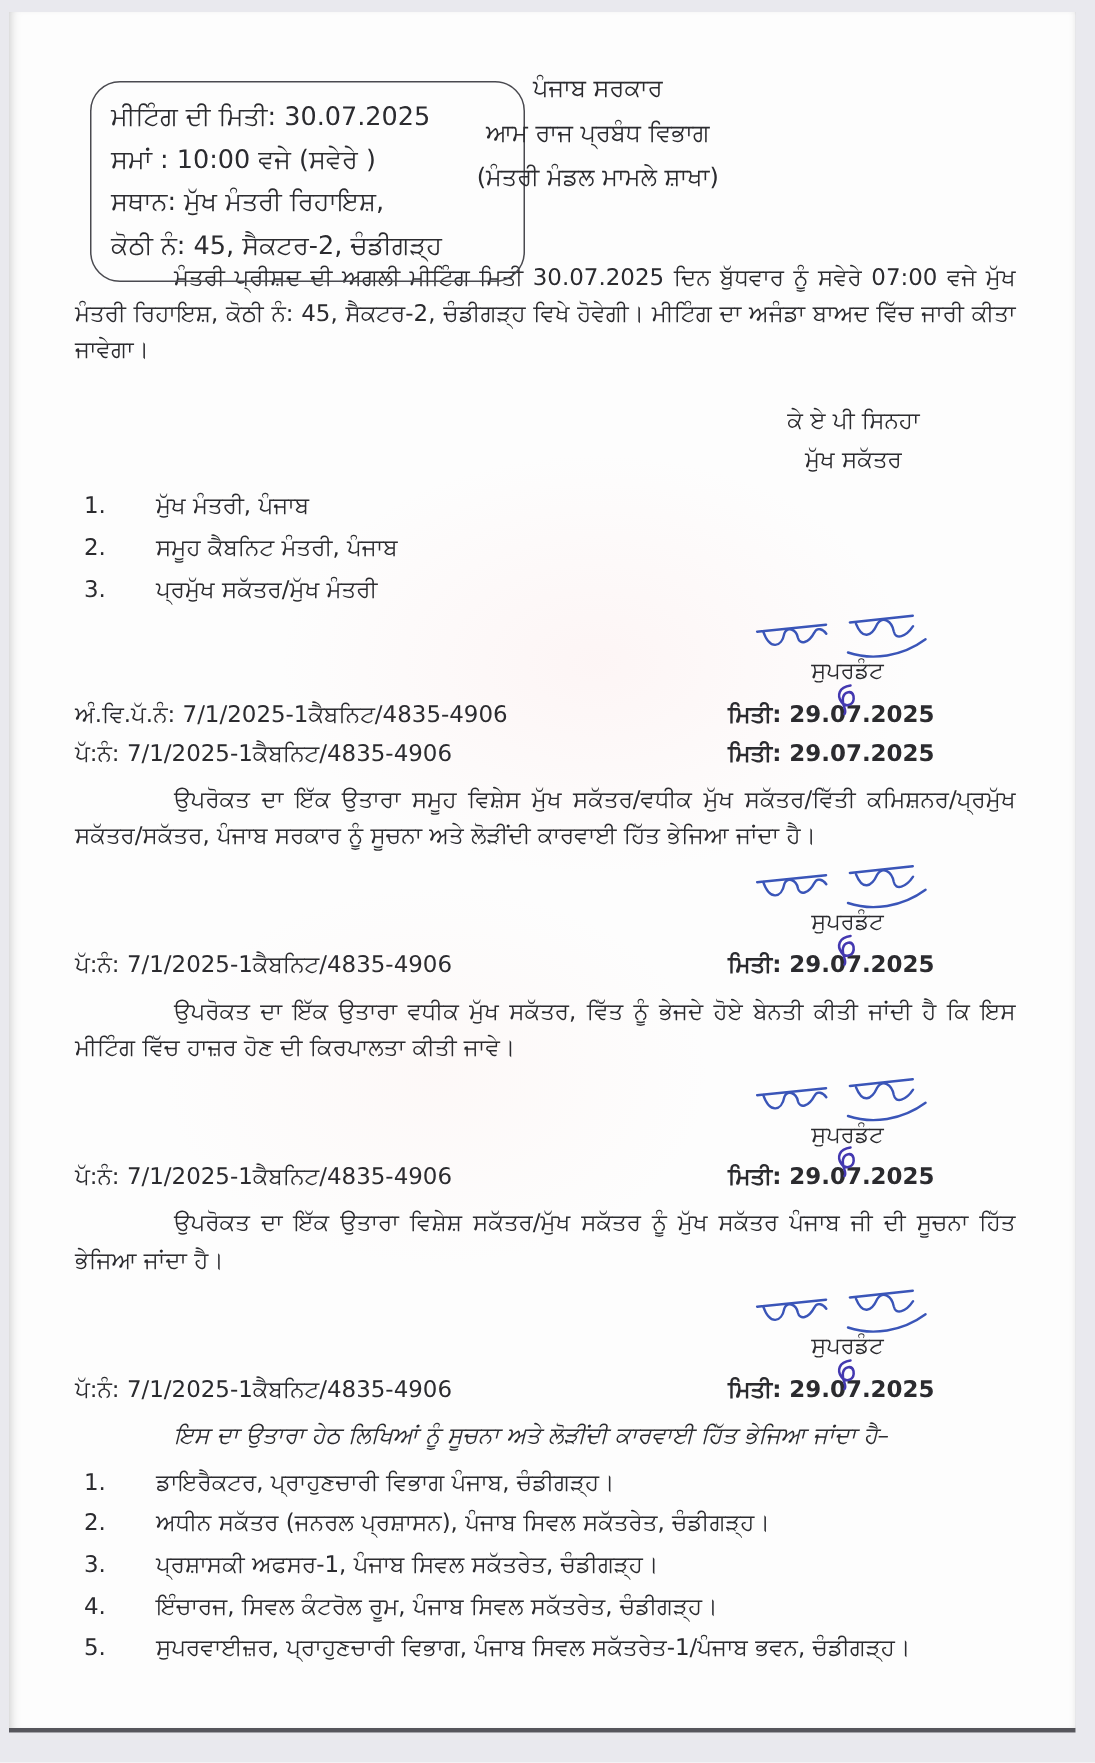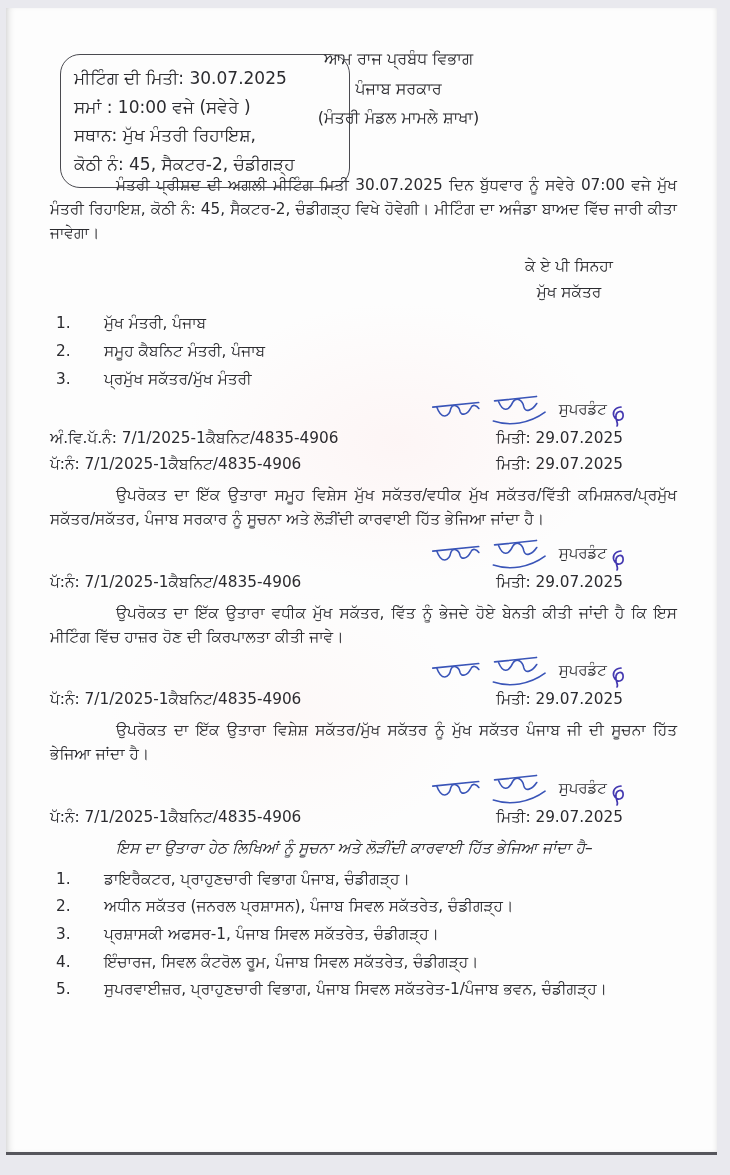--- a/index.html
+++ b/index.html
@@ -30,60 +30,60 @@
   }
   .letterhead{
     position:absolute;left:70px;right:0;top:12px;
     text-align:center;font-size:16px;line-height:1.85;
   }
 
   .para{margin:7px 0;text-indent:66px;text-align:justify;}
   .para.noj{text-align:left;font-style:italic;}
 
   .signatory{
-    width:max-content;margin:8px 64px 6px auto;
+    width:max-content;margin:22px 64px 6px auto;
     text-align:center;line-height:1.7;
   }
 
   .num-list{margin:2px 0 4px 0;}
   .li-row{display:flex;margin:3.5px 0;}
   .li-no{flex:none;width:48px;padding-left:6px;}
   .li-text{flex:1;}
 
   .sig-block{
-    display:flex;flex-direction:row;align-items:center;
+    display:flex;flex-direction:column;align-items:center;
     width:max-content;margin:0 46px 0 auto;line-height:1.25;
     position:relative;z-index:2;
   }
   .sig-svg{width:132px;height:34px;margin-bottom:-5px;transform:rotate(-2deg);}
   .sig-title{font-size:15px;}
   .paraph-svg{width:24px;height:24px;margin-top:-3px;margin-bottom:-16px;}
 
   .ref-row{display:flex;justify-content:space-between;padding-right:54px;margin:2px 0;text-align:right;}
   .ref-row .ref-no{white-space:nowrap;}
-  .ref-row .ref-date{white-space:nowrap;}
+  .ref-row .ref-date{white-space:nowrap;font-weight:bold;}
 
   svg path{fill:none;stroke-linecap:round;stroke-linejoin:round;}
 </style>
 </head>
 <body>
 
 <div class="paper">
   <div class="content">
 
     <div class="topbar">
       <div class="info-box">
         <div>ਮੀਟਿੰਗ ਦੀ ਮਿਤੀ: 30.07.2025</div>
         <div>ਸਮਾਂ : 10:00 ਵਜੇ (ਸਵੇਰੇ )</div>
         <div>ਸਥਾਨ: ਮੁੱਖ ਮੰਤਰੀ ਰਿਹਾਇਸ਼,</div>
         <div>ਕੋਠੀ ਨੰ: 45, ਸੈਕਟਰ-2, ਚੰਡੀਗੜ੍ਹ</div>
       </div>
       <div class="letterhead">
+        <div>ਪੰਜਾਬ ਸਰਕਾਰ</div>
         <div>ਆਮ ਰਾਜ ਪ੍ਰਬੰਧ ਵਿਭਾਗ</div>
-        <div>ਪੰਜਾਬ ਸਰਕਾਰ</div>
         <div>(ਮੰਤਰੀ ਮੰਡਲ ਮਾਮਲੇ ਸ਼ਾਖਾ)</div>
       </div>
     </div>
 
     <p class="para">ਮੰਤਰੀ ਪ੍ਰੀਸ਼ਦ ਦੀ ਅਗਲੀ ਮੀਟਿੰਗ ਮਿਤੀ 30.07.2025 ਦਿਨ ਬੁੱਧਵਾਰ ਨੂੰ ਸਵੇਰੇ 07:00 ਵਜੇ ਮੁੱਖ ਮੰਤਰੀ ਰਿਹਾਇਸ਼, ਕੋਠੀ ਨੰ: 45, ਸੈਕਟਰ-2, ਚੰਡੀਗੜ੍ਹ ਵਿਖੇ ਹੋਵੇਗੀ। ਮੀਟਿੰਗ ਦਾ ਅਜੰਡਾ ਬਾਅਦ ਵਿੱਚ ਜਾਰੀ ਕੀਤਾ ਜਾਵੇਗਾ।</p>
 
     <div class="signatory">
       <div>ਕੇ ਏ ਪੀ  ਸਿਨਹਾ</div>
       <div>ਮੁੱਖ ਸਕੱਤਰ</div>
     </div>

